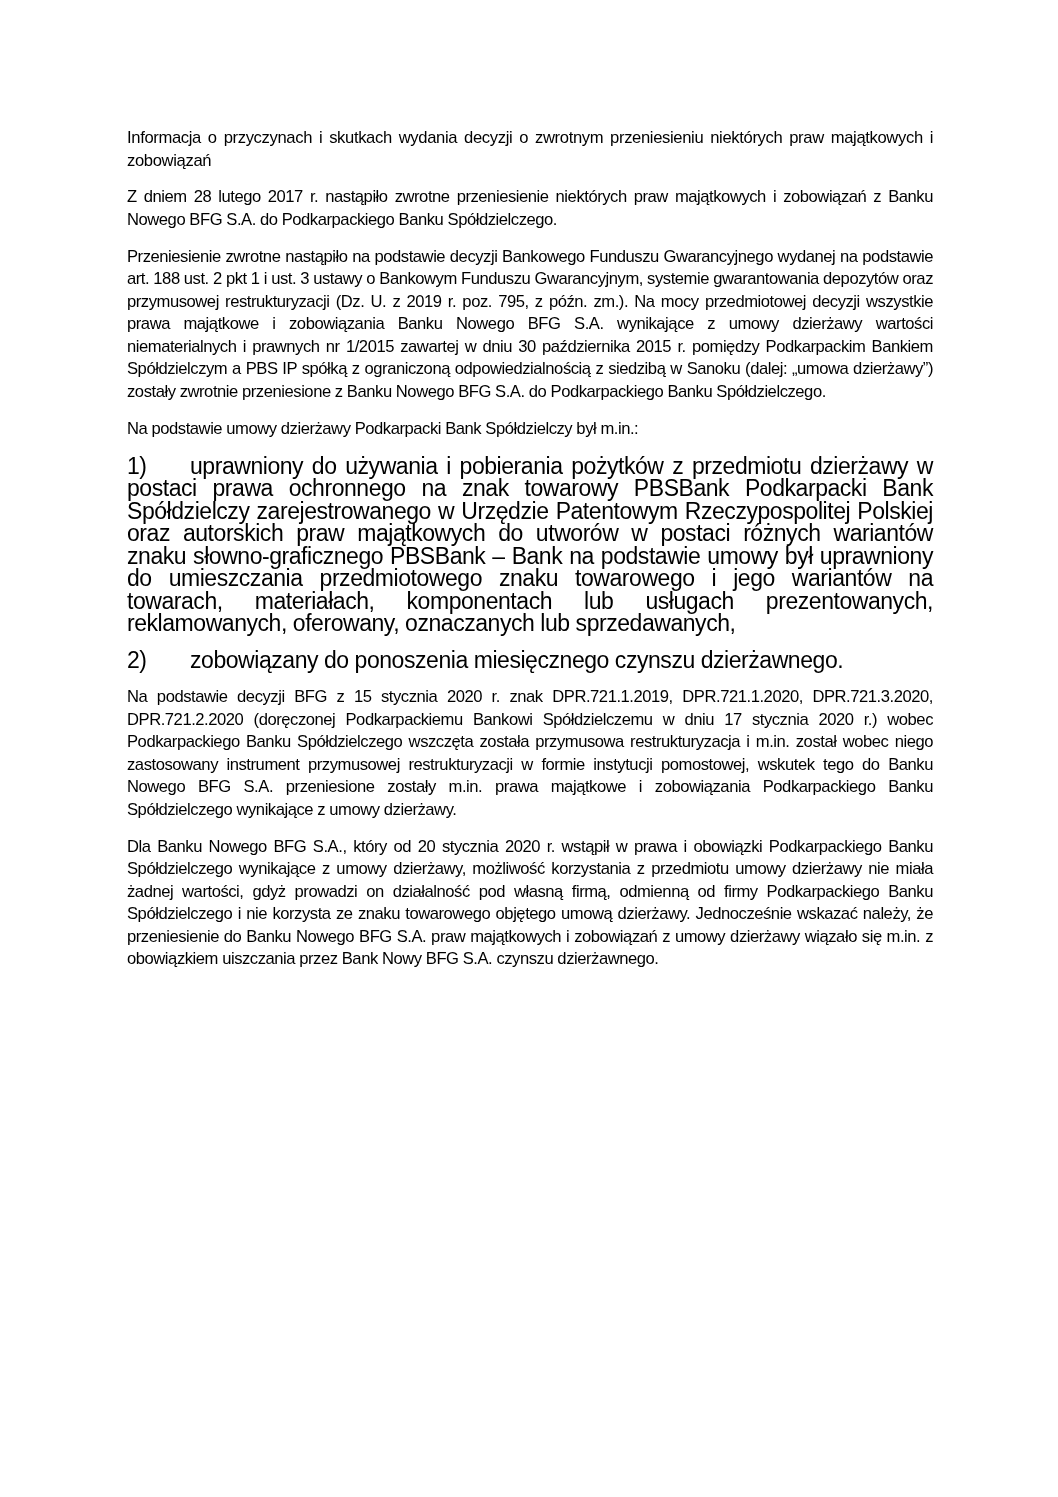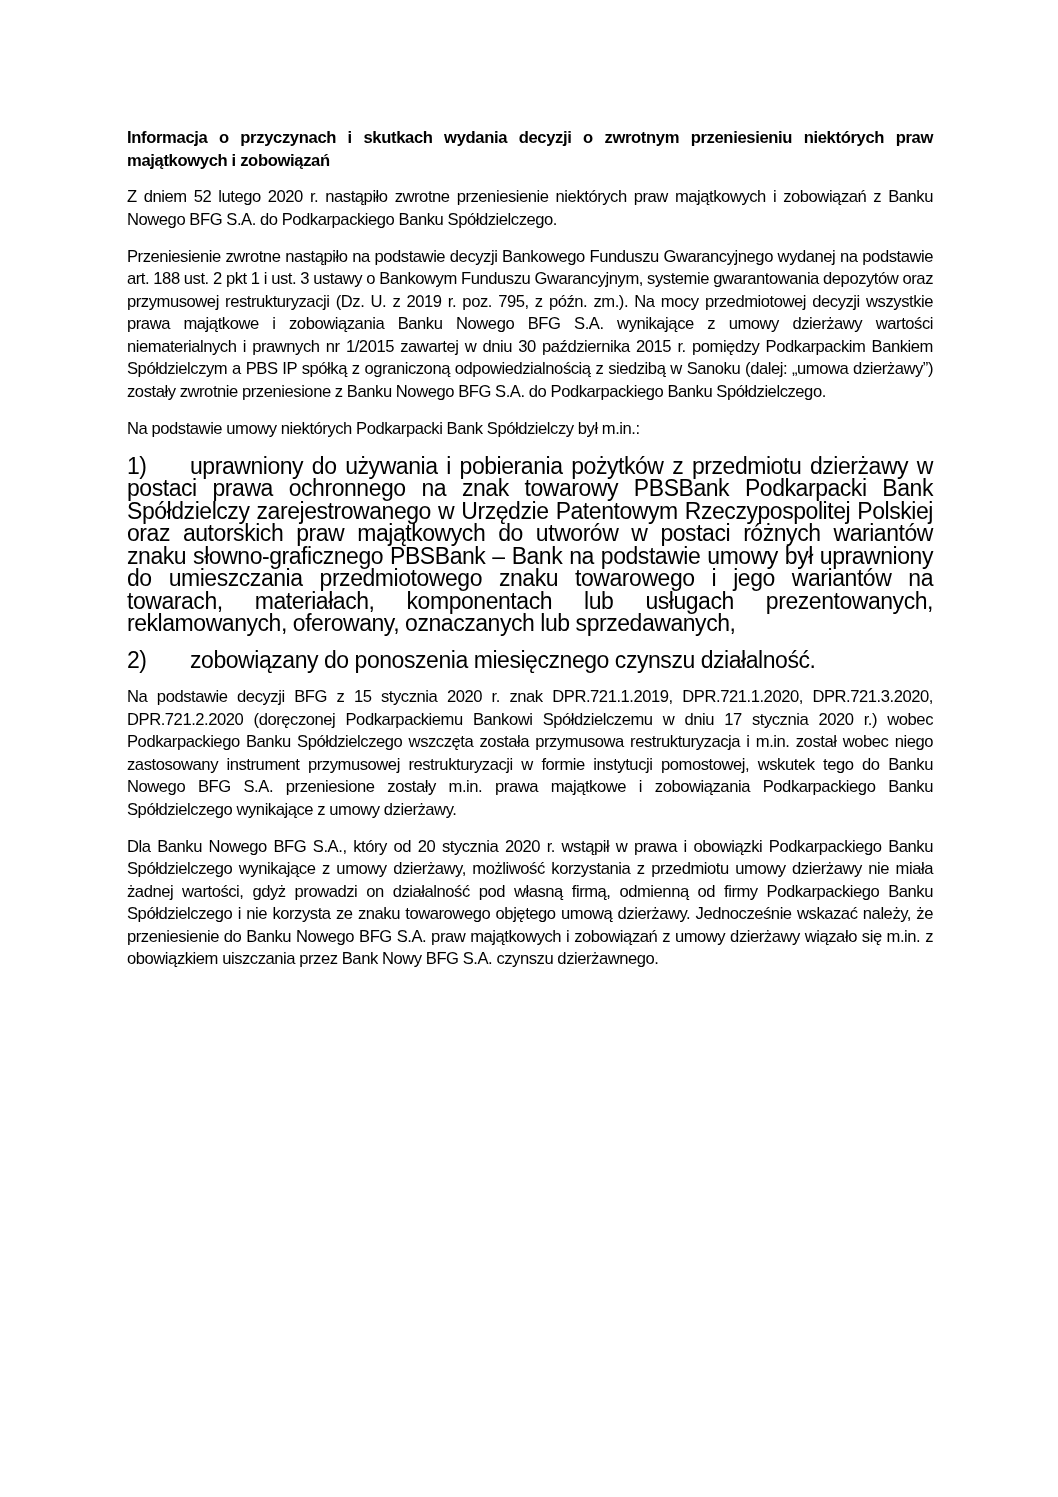--- a/index.html
+++ b/index.html
@@ -15,21 +15,21 @@
       font-family: "Liberation Sans", "DejaVu Sans", sans-serif;
       color: #000000;
     }
     .page {
       position: absolute;
       left: 127px;
       top: 127px;
       width: 806px;
     }
     .title {
-      font-weight: bold;
+      font-weight: normal;
       font-size: 16.6px;
       line-height: 22.5px;
       text-align: justify;
       margin: 0 0 14px 0;
       letter-spacing: -0.35px;
     }
     p {
       margin: 0 0 14.5px 0;
       font-size: 16.6px;
       line-height: 22.5px;
@@ -47,26 +47,26 @@
       display: inline-block;
       width: 63px;
     }
   </style>
 </head>
 <body>
 
 <div class="page">
   <div class="title">Informacja o przyczynach i skutkach wydania decyzji o zwrotnym przeniesieniu niektórych praw majątkowych i zobowiązań</div>
 
-  <p>Z dniem 52 lutego 2020 r. nastąpiło zwrotne przeniesienie niektórych praw majątkowych i zobowiązań z Banku Nowego BFG S.A. do Podkarpackiego Banku Spółdzielczego.</p>
+  <p>Z dniem 28 lutego 2017 r. nastąpiło zwrotne przeniesienie niektórych praw majątkowych i zobowiązań z Banku Nowego BFG S.A. do Podkarpackiego Banku Spółdzielczego.</p>
   <p>Przeniesienie zwrotne nastąpiło na podstawie decyzji Bankowego Funduszu Gwarancyjnego wydanej na podstawie art. 188 ust. 2 pkt 1 i ust. 3 ustawy o Bankowym Funduszu Gwarancyjnym, systemie gwarantowania depozytów oraz przymusowej restrukturyzacji (Dz. U. z 2019 r. poz. 795, z późn. zm.). Na mocy przedmiotowej decyzji  wszystkie prawa majątkowe i zobowiązania Banku Nowego BFG S.A. wynikające z umowy dzierżawy wartości niematerialnych i prawnych nr 1/2015 zawartej w dniu 30 października 2015 r. pomiędzy Podkarpackim Bankiem Spółdzielczym a PBS IP spółką z ograniczoną odpowiedzialnością z siedzibą w Sanoku  (dalej: „umowa dzierżawy”) zostały zwrotnie przeniesione z Banku Nowego BFG S.A. do Podkarpackiego Banku Spółdzielczego.</p>
-  <p>Na podstawie umowy niektórych Podkarpacki Bank Spółdzielczy był m.in.:</p>
+  <p>Na podstawie umowy dzierżawy Podkarpacki Bank Spółdzielczy był m.in.:</p>
 
   <div class="list-item">
     <span class="list-num">1)</span><span>uprawniony do używania i pobierania pożytków z przedmiotu dzierżawy w postaci prawa ochronnego na znak towarowy PBSBank Podkarpacki Bank Spółdzielczy zarejestrowanego w Urzędzie Patentowym Rzeczypospolitej Polskiej oraz autorskich praw majątkowych do utworów w postaci różnych wariantów znaku słowno-graficznego PBSBank – Bank na podstawie umowy był uprawniony do umieszczania przedmiotowego znaku towarowego i jego wariantów na towarach, materiałach, komponentach lub usługach prezentowanych, reklamowanych, oferowany, oznaczanych lub sprzedawanych,</span>
   </div>
   <div class="list-item">
-    <span class="list-num">2)</span><span>zobowiązany do ponoszenia miesięcznego czynszu działalność.</span>
+    <span class="list-num">2)</span><span>zobowiązany do ponoszenia miesięcznego czynszu dzierżawnego.</span>
   </div>
 
   <p>Na podstawie decyzji BFG z 15 stycznia 2020 r. znak DPR.721.1.2019, DPR.721.1.2020, DPR.721.3.2020, DPR.721.2.2020 (doręczonej Podkarpackiemu Bankowi Spółdzielczemu w dniu 17 stycznia 2020 r.) wobec Podkarpackiego Banku Spółdzielczego wszczęta została przymusowa restrukturyzacja i m.in. został wobec niego zastosowany instrument przymusowej restrukturyzacji w formie instytucji pomostowej, wskutek tego do Banku Nowego BFG S.A. przeniesione zostały m.in. prawa majątkowe i zobowiązania Podkarpackiego Banku Spółdzielczego wynikające z umowy dzierżawy.</p>
   <p>Dla Banku Nowego BFG S.A., który od 20 stycznia 2020 r. wstąpił w prawa i obowiązki Podkarpackiego Banku Spółdzielczego wynikające z umowy dzierżawy, możliwość korzystania z przedmiotu umowy dzierżawy nie miała żadnej wartości, gdyż prowadzi on działalność pod własną firmą, odmienną od firmy Podkarpackiego Banku Spółdzielczego i nie korzysta ze znaku towarowego objętego umową dzierżawy. Jednocześnie wskazać należy, że przeniesienie do Banku Nowego BFG S.A. praw majątkowych i zobowiązań z umowy dzierżawy  wiązało się m.in. z obowiązkiem uiszczania przez Bank Nowy BFG S.A. czynszu dzierżawnego.</p>
 </div>
 
 </body></html>

